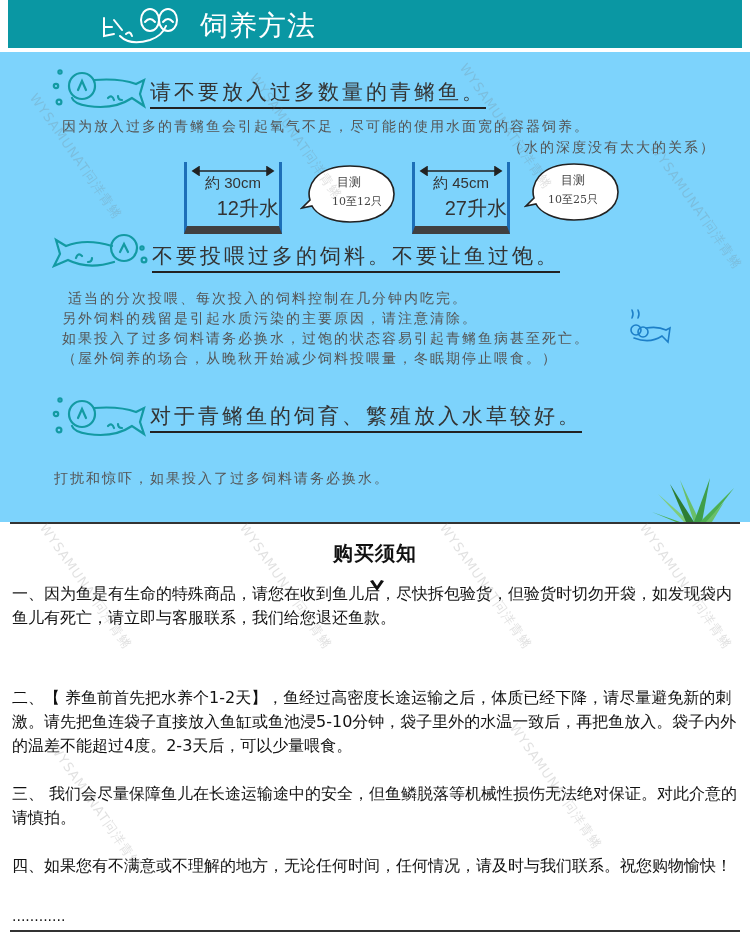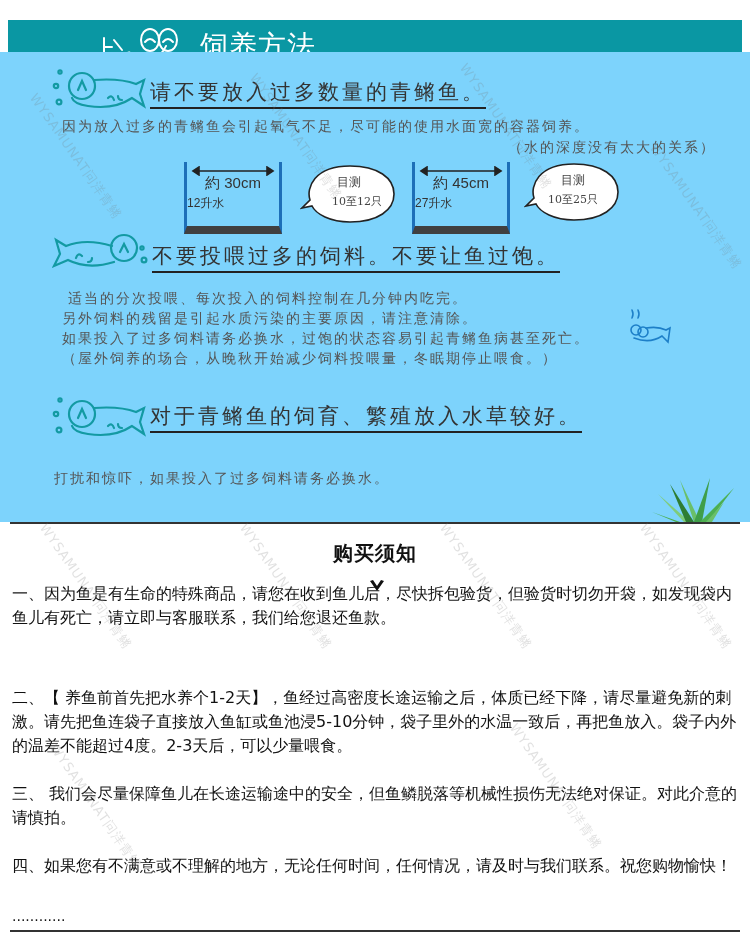--- a/index.html
+++ b/index.html
@@ -1,35 +1,35 @@
 <!DOCTYPE html>
 <html><head>
 <meta charset="utf-8">
 <style>
   html, body { margin: 0; padding: 0; background: #ffffff; }
   body { width: 750px; height: 936px; position: relative; overflow: hidden;
          font-family: "DejaVu Sans", sans-serif; color: #222; }
-  .header { position: absolute; left: 8px; top: 0; width: 734px; height: 48px; background: #0a97a3; margin-top: 20px; }
+  .header { position: absolute; left: 8px; top: 0; width: 734px; height: 48px; background: #0a97a3; }
   .header-logo { position: absolute; left: 92px; top: 6px; width: 90px; height: 40px; }
   .header-title { position: absolute; left: 192px; top: 6px; font-family: "DejaVu Serif", serif;
                   font-size: 28px; color: #ffffff; letter-spacing: 1px; line-height: 40px; }
   .care { position: absolute; left: 0; top: 52px; width: 750px; height: 470px;
           background: #7dd3fc; }
   .fish-icon { position: absolute; }
   .sec-title { position: absolute; font-family: "DejaVu Serif", serif; font-size: 21px;
                color: #333; letter-spacing: 3px; border-bottom: 2px solid #222; padding-bottom: 1px;
                line-height: 28px; white-space: nowrap; }
   .body-line { position: absolute; font-family: Liberation Sans, sans-serif; font-size: 14px;
                color: #555; letter-spacing: 2px; white-space: nowrap; line-height: 20px; }
   .tank { position: absolute; width: 92px; height: 64px; border-left: 3px solid #1d6fb8;
           border-right: 3px solid #1d6fb8; border-bottom: 8px solid #404040; }
   .tank-size { position: absolute; left: 0; right: 0; top: 12px; text-align: center;
                font-family: "Liberation Sans", sans-serif; font-size: 15px; color: #333; }
-  .tank-vol { position: absolute; left: 0; right: 0; top: 33px; text-align: left;
-              font-family: "Liberation Sans", sans-serif; font-size: 12px; color: #333; }
+  .tank-vol { position: absolute; left: 0; right: 0; top: 33px; text-align: right;
+              font-family: "Liberation Sans", sans-serif; font-size: 20px; color: #333; }
   .tank-arrow { position: absolute; left: 4px; right: 4px; top: 4px; height: 10px; }
   .bubble { position: absolute; width: 90px; height: 60px; }
   .bubble-text { position: absolute; left: 0; right: 0; text-align: center;
                  font-family: "DejaVu Serif", serif; color: #444; }
   .rule { position: absolute; left: 10px; width: 730px; height: 2px; background: #333; }
   .notice-title { position: absolute; left: 0; width: 750px; top: 540px; text-align: center;
                   font-family: "DejaVu Sans", sans-serif; font-weight: bold; font-size: 20px;
                   color: #111; letter-spacing: 1px; }
   .chevron { position: absolute; left: 369px; top: 579px; width: 16px; height: 14px; }
   .para { position: absolute; left: 12px; width: 726px; font-family: "DejaVu Sans", sans-serif;

